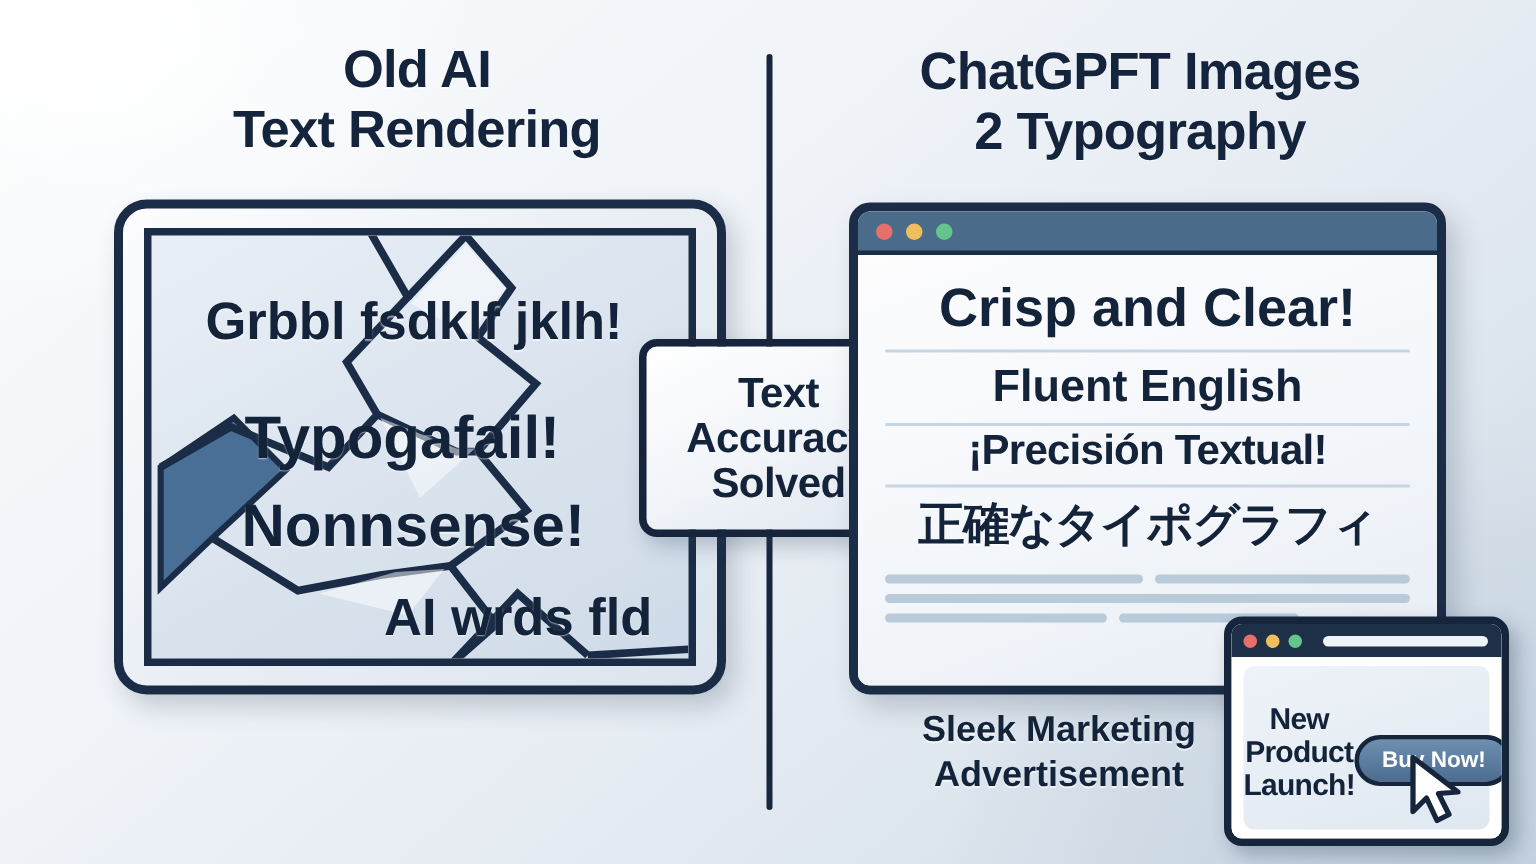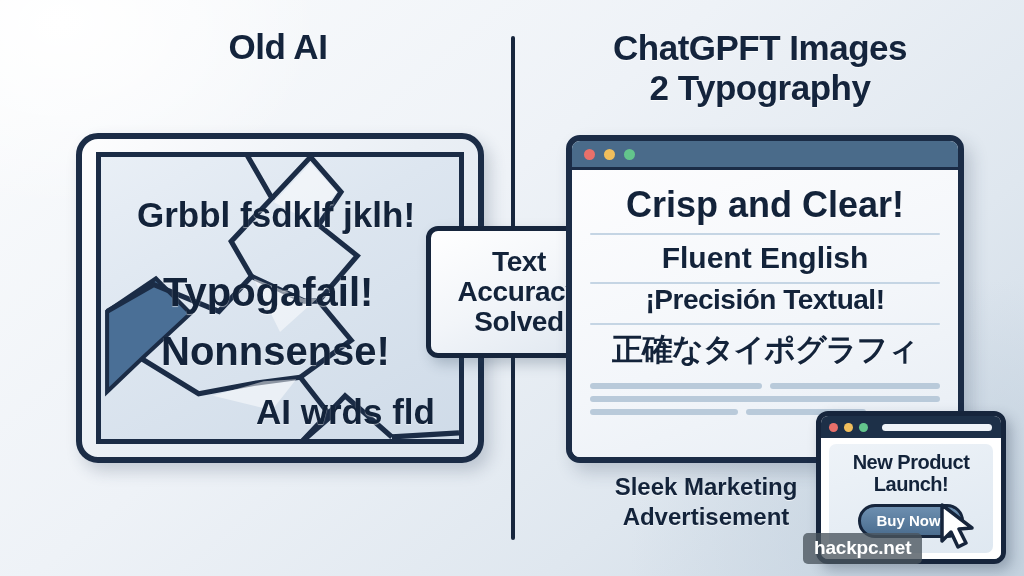--- a/index.html
+++ b/index.html
@@ -125,21 +125,21 @@
   #popup-urlbar{
     flex:1;height:7px;margin:0 9px 0 8px;border-radius:4px;background:#eef3f8;
   }
   #popup-body{
     position:absolute;left:0;right:0;top:22px;bottom:0;
     background:#ffffff;padding:6px 8px;box-sizing:border-box;
   }
   #popup-inner{
     width:100%;height:100%;border-radius:7px;
     background:linear-gradient(160deg,#eef3f8 0%,#dfe8f1 100%);
-    display:flex;flex-direction:column;align-items:center;
+    display:flex;flex-direction:row;align-items:center;
     padding-top:7px;box-sizing:border-box;
   }
   #popup-headline{
     color:#13233a;font-weight:bold;font-size:20px;line-height:1.1;
     text-align:center;letter-spacing:-0.5px;
   }
   #buy-now-button{
     margin-top:9px;padding:5px 15px 6px 15px;border-radius:999px;
     background:linear-gradient(180deg,#6d8fb0 0%,#4b6d8f 100%);
     border:3px solid #16253c;color:#ffffff;font-weight:bold;font-size:15px;
@@ -155,20 +155,21 @@
     color:#ffffff;font-weight:bold;font-size:19px;letter-spacing:-0.2px;
   }
 </style>
 </head>
 <body>
 
 <div id="stage">
 
   <div class="heading" id="heading-left">
     <span>Old AI</span>
+    <span class="l2">Text Rendering</span>
   </div>
 
   <div class="heading" id="heading-right">
     <span>ChatGPFT Images</span>
     <span class="l2">2 Typography</span>
   </div>
 
   <div id="divider"></div>
 
   <div id="broken-device">
@@ -255,15 +256,14 @@
         </div>
         <div id="buy-now-button">Buy Now!</div>
       </div>
     </div>
   </div>
 
   <svg id="cursor-arrow" viewBox="0 0 40 46">
     <polygon points="4,2 4,38 13,29 20,44 28,40 21,26 34,25" fill="#ffffff" stroke="#16253c" stroke-width="3.5" stroke-linejoin="round"></polygon>
   </svg>
 
-  <div id="watermark">hackpc.net</div>
 
 </div>
 
 </body></html>

